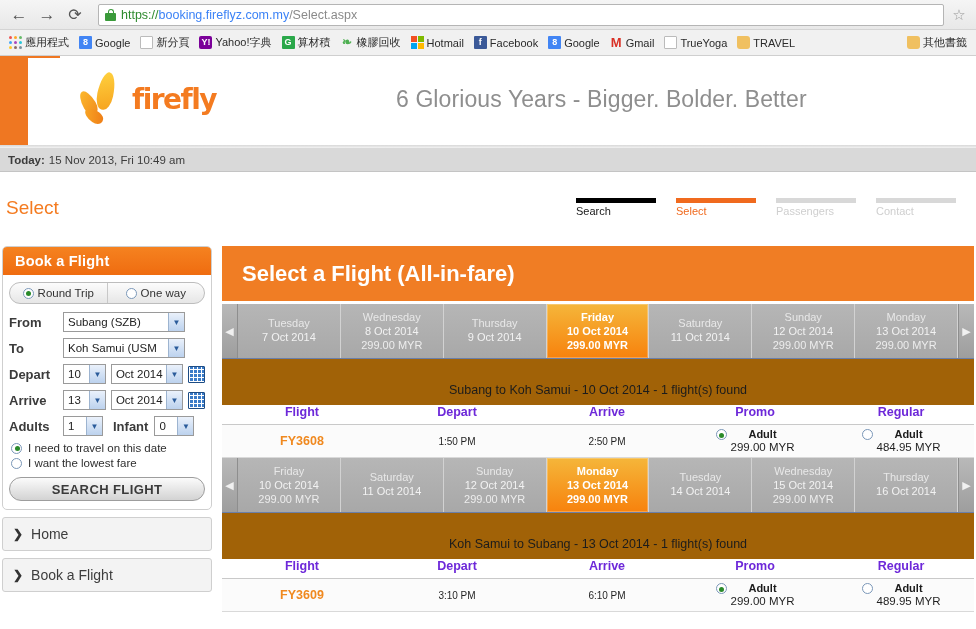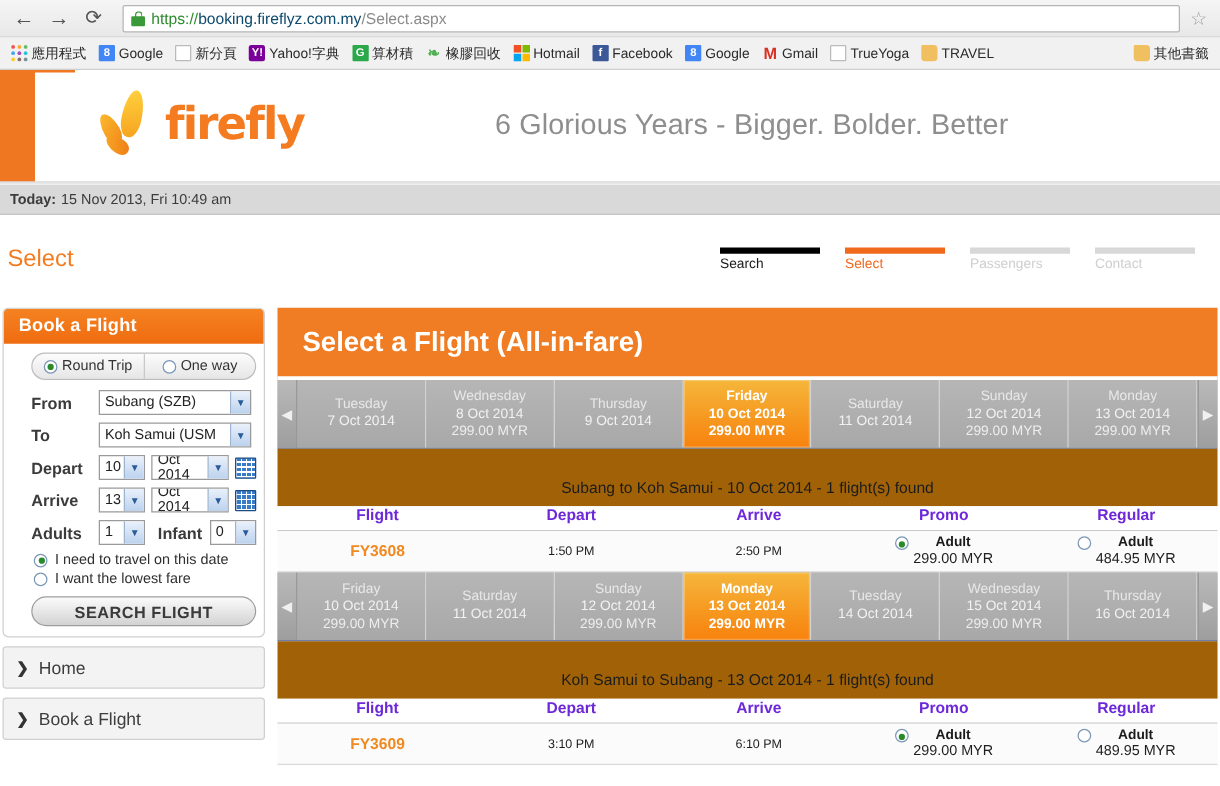--- a/index.html
+++ b/index.html
@@ -28,21 +28,21 @@
     background: #fff; border: 1px solid #b5b5b5; border-radius: 2px;
     display: flex; align-items: center; padding: 0 6px; gap: 5px;
   }
   #lock-icon { width: 11px; height: 12px; position: relative; flex: none; }
   #lock-icon .body { position:absolute; bottom:0; left:0; width:11px; height:8px;
     background:#3a9a3a; border-radius:1px; }
   #lock-icon .shackle { position:absolute; top:0; left:2.5px; width:6px; height:6px;
     border:1.6px solid #3a9a3a; border-bottom:none; border-radius:3px 3px 0 0; }
   #url-text { font-size: 12.5px; color: #8a8a8a; white-space: nowrap; font-family:"Liberation Sans",sans-serif; }
   #url-text .scheme { color: #2e8b2e; }
-  #url-text .host { color: #0c4a6e; }
+  #url-text .host { color: #3b82f6; }
   #star-icon { font-size: 15px; color: #9a9a9a; width: 18px; text-align:center; }
 
   #bookmarks-row {
     height: 26px; display: flex; align-items: center;
     background: #f1f1f1; border-bottom: 1px solid #cfcfcf;
     padding: 0 4px; font-size: 11px; color: #222; position: relative;
   }
   .bm {
     display: flex; align-items: center; gap: 3px;
     padding: 2px 5px; white-space: nowrap; cursor: default;
@@ -85,21 +85,21 @@
   #logo-flame { position:relative; width:52px; height:56px; }
   #logo-flame .p1 { position:absolute; left:20px; top:0; width:16px; height:38px;
     background:linear-gradient(160deg,#ffd23f,#f6a21e); border-radius:50% 50% 45% 45%/60% 60% 40% 40%;
     transform:rotate(12deg); }
   #logo-flame .p2 { position:absolute; left:4px; top:18px; width:13px; height:26px;
     background:linear-gradient(150deg,#fdbb2d,#f08a1c); border-radius:50% 50% 45% 45%/60% 60% 40% 40%;
     transform:rotate(-30deg); }
   #logo-flame .p3 { position:absolute; left:10px; top:34px; width:12px; height:20px;
     background:linear-gradient(150deg,#f9a825,#ee7b16); border-radius:50% 50% 45% 45%/60% 60% 40% 40%;
     transform:rotate(-55deg); }
-  #logo-text { font-family:"DejaVu Sans",sans-serif; font-size:36px; font-weight:bold;
+  #logo-text { font-family:"DejaVu Sans",sans-serif; font-size:28px; font-weight:bold;
     color:#f47b20; letter-spacing:-1.5px; line-height:1; }
   #tagline {
     position:absolute; left:396px; top:30px; font-size:23px; color:#8e8e8e;
     font-family:"Liberation Sans",sans-serif; letter-spacing:0.1px;
   }
   #header-shadow { position:absolute; left:0; bottom:0; width:100%; height:3px;
     background:linear-gradient(#d8d8d8,#f2f2f2); }
 
   
   #today-bar {
@@ -126,21 +126,21 @@
   
   #content { display:flex; gap:10px; padding:0 0 0 0; height:381px; }
 
   
   #sidebar { width:212px; flex:none; padding-left:2px; }
   #book-panel { border:1px solid #cfcfcf; border-radius:5px; overflow:hidden; background:#fff; }
   #book-panel-head {
     background:linear-gradient(#f58220,#ef6c10); color:#fff; font-size:14.5px;
     font-weight:bold; padding:6px 0 6px 12px; letter-spacing:0.2px;
   }
-  #book-panel-body { padding:7px 6px 8px 6px;margin-left:16px; }
+  #book-panel-body { padding:7px 6px 8px 6px; }
   #triptype {
     display:flex; border:1px solid #bdbdbd; border-radius:14px; overflow:hidden;
     background:linear-gradient(#fcfcfc,#e6e6e6); margin-bottom:8px; height:22px;
   }
   #triptype .seg { flex:1; display:flex; align-items:center; justify-content:center;
     gap:4px; font-size:11.5px; color:#333; }
   #triptype .seg:first-child { border-right:1px solid #c8c8c8; }
   .radio { width:11px; height:11px; border-radius:50%; border:1px solid #7a97b8;
     background:#fff; flex:none; position:relative; display:inline-block; }
   .radio.on::after { content:""; position:absolute; left:2.5px; top:2.5px; width:5px;

